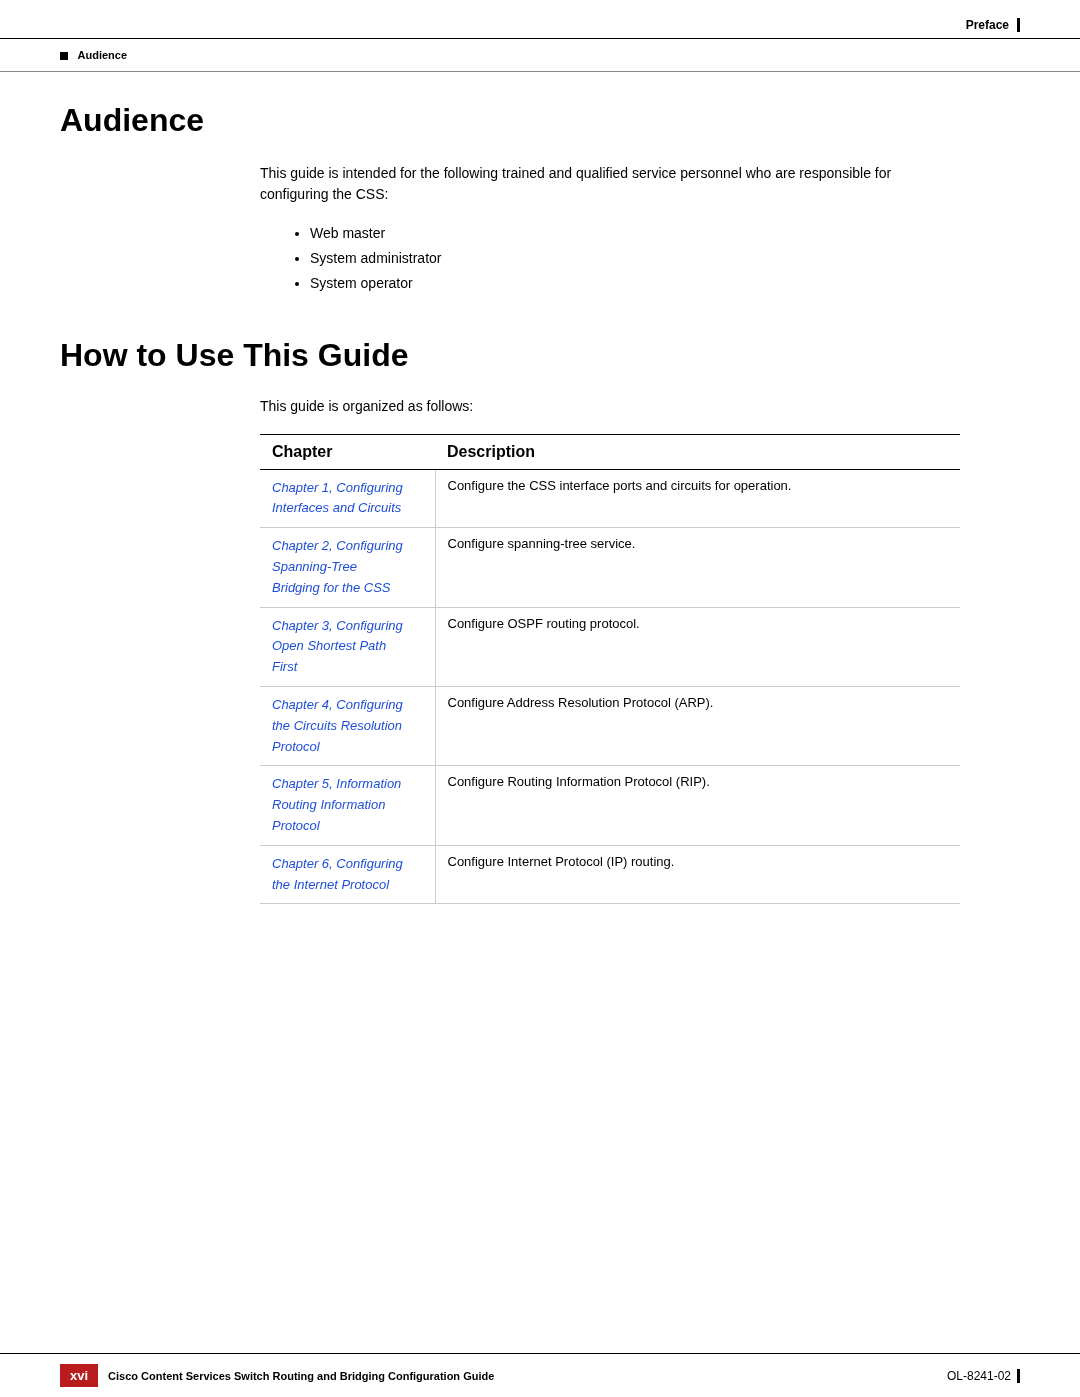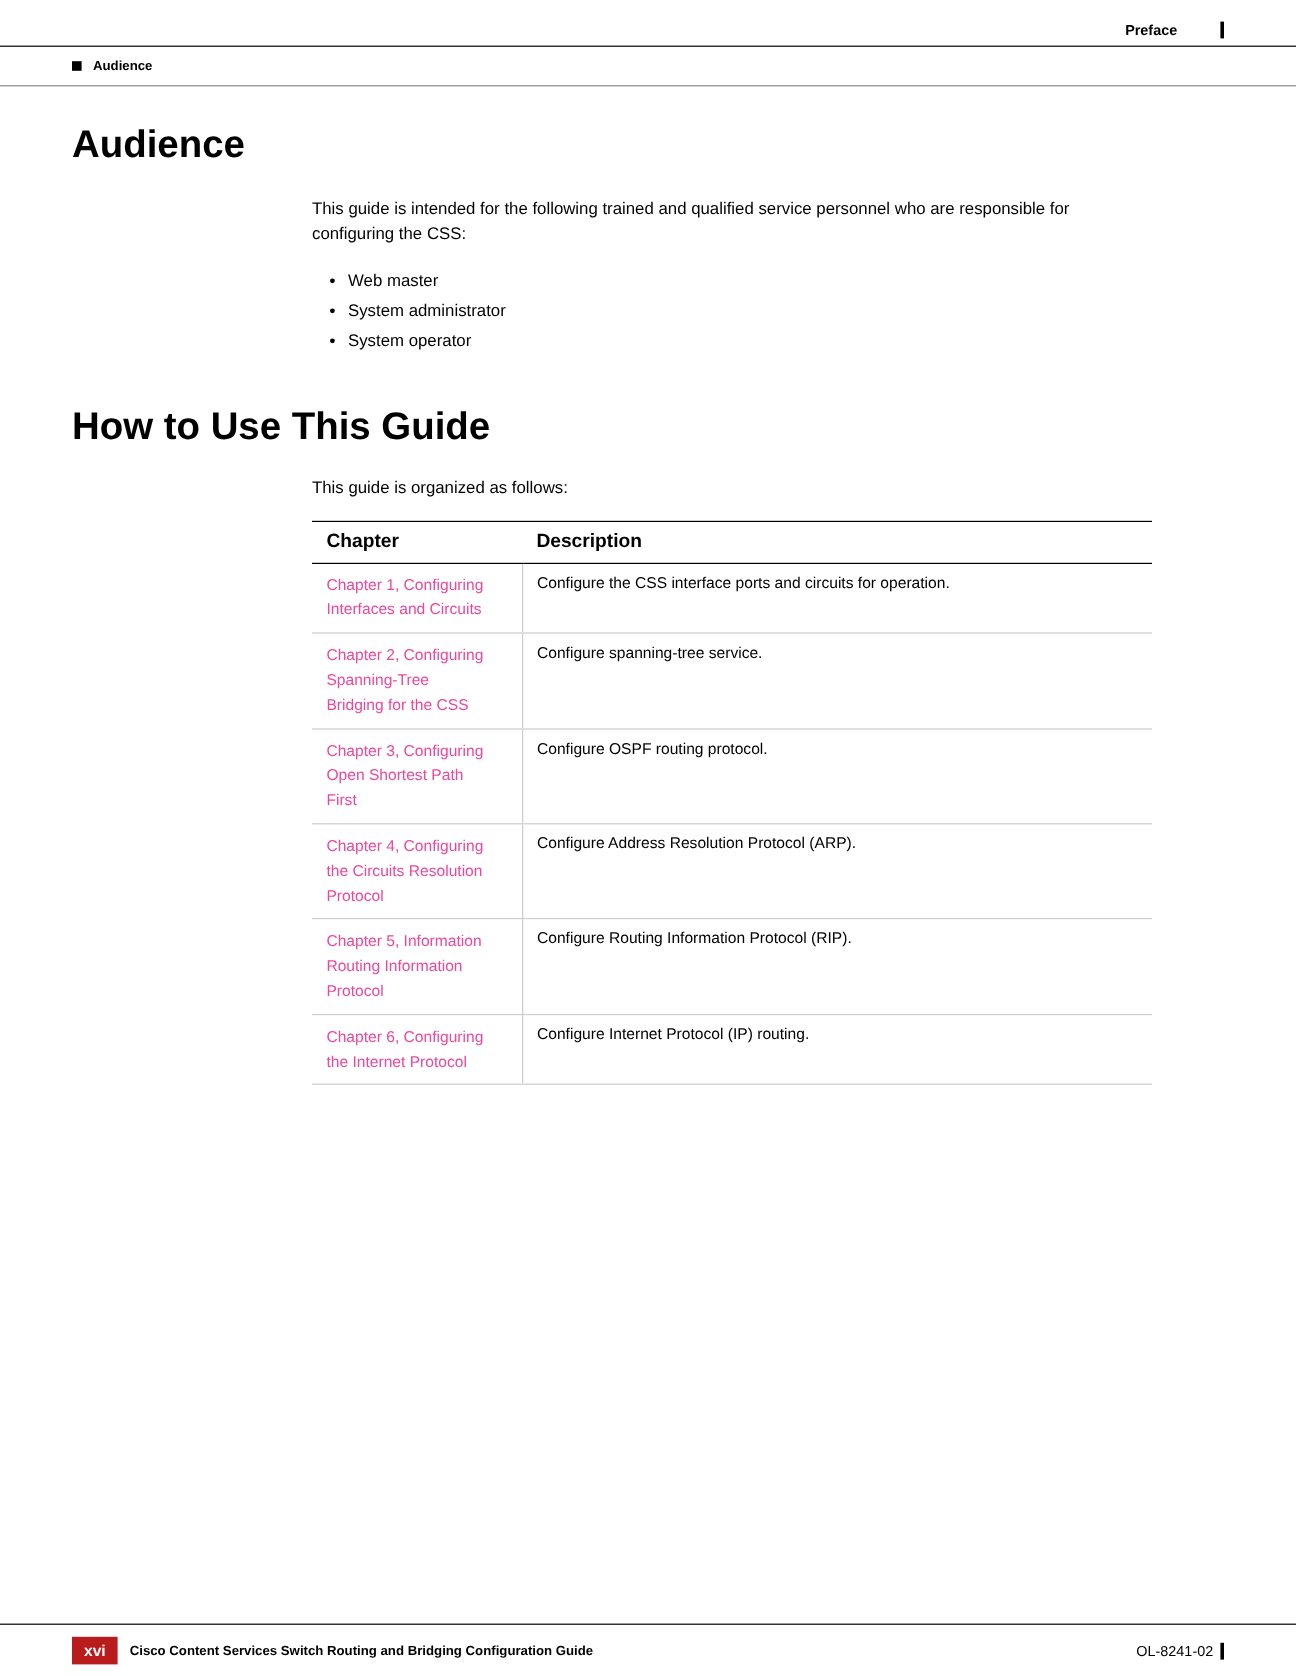--- a/index.html
+++ b/index.html
@@ -22,21 +22,20 @@
     }
 
     
     .page-header {
       display: flex;
       justify-content: flex-end;
       align-items: center;
       padding: 18px 60px 6px 84px;
       border-bottom: 1.5px solid #000;
       margin-bottom: 4px;
-      gap: 28px;
     }
 
     .header-preface {
       font-size: 12px;
       font-weight: bold;
       font-family: Arial, sans-serif;
     }
 
     .header-divider-right {
       width: 3px;
@@ -99,20 +98,21 @@
     .bullet-list {
       list-style: disc;
       margin-left: 30px;
       margin-bottom: 24px;
     }
 
     .bullet-list li {
       font-size: 14px;
       font-family: Arial, sans-serif;
       line-height: 1.8;
+      margin-left: 20px;
     }
 
     
     .section2 {
       margin-top: 40px;
     }
 
     .guide-intro {
       font-size: 14px;
       font-family: Arial, sans-serif;
@@ -146,24 +146,25 @@
 
     .guide-table td.chapter-col {
       width: 175px;
     }
 
     .guide-table td.desc-col {
       border-left: 1px solid #ccc;
     }
 
     .link-text {
-      color: #ec4899;
+      color: #1d4ed8;
       text-decoration: none;
       line-height: 1.6;
       display: block;
+      font-style: italic;
     }
 
     
     .page-footer {
       position: absolute;
       bottom: 0;
       left: 0;
       right: 0;
       border-top: 1.5px solid #000;
       padding: 10px 60px;

